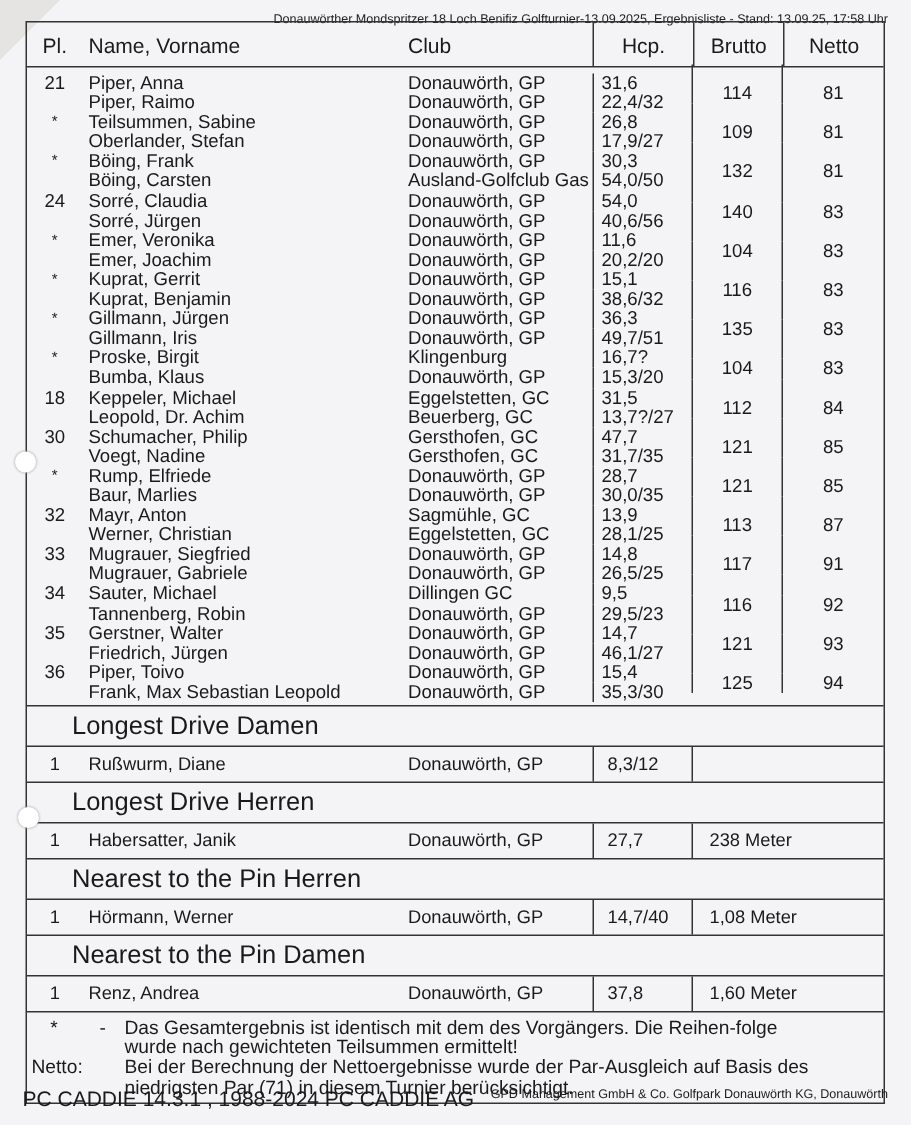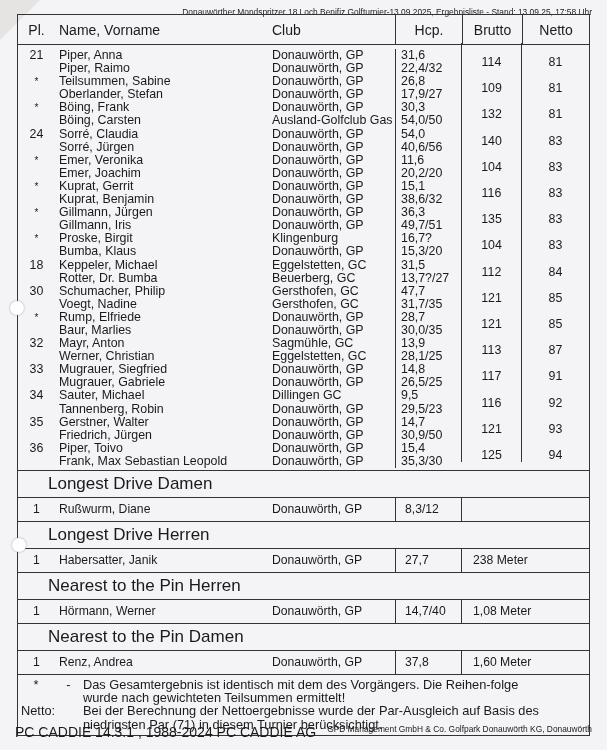--- a/index.html
+++ b/index.html
@@ -212,21 +212,21 @@
       <div class="row">
         <div class="c-pl">18</div>
         <div class="c-name">Keppeler, Michael</div>
         <div class="c-club">Eggelstetten, GC</div>
         <div class="c-hcp">31,5</div>
         <div class="c-br"></div>
         <div class="c-net"></div>
       </div>
       <div class="row">
         <div class="c-pl"></div>
-        <div class="c-name">Rotter, Dr. Bumba</div>
+        <div class="c-name">Leopold, Dr. Achim</div>
         <div class="c-club">Beuerberg, GC</div>
         <div class="c-hcp">13,7?/27</div>
         <div class="c-br">112</div>
         <div class="c-net">84</div>
       </div>
       <div class="row">
         <div class="c-pl">30</div>
         <div class="c-name">Schumacher, Philip</div>
         <div class="c-club">Gersthofen, GC</div>
         <div class="c-hcp">47,7</div>
@@ -310,21 +310,21 @@
         <div class="c-name">Gerstner, Walter</div>
         <div class="c-club">Donauwörth, GP</div>
         <div class="c-hcp">14,7</div>
         <div class="c-br"></div>
         <div class="c-net"></div>
       </div>
       <div class="row">
         <div class="c-pl"></div>
         <div class="c-name">Friedrich, Jürgen</div>
         <div class="c-club">Donauwörth, GP</div>
-        <div class="c-hcp">30,9/50</div>
+        <div class="c-hcp">46,1/27</div>
         <div class="c-br">121</div>
         <div class="c-net">93</div>
       </div>
       <div class="row">
         <div class="c-pl">36</div>
         <div class="c-name">Piper, Toivo</div>
         <div class="c-club">Donauwörth, GP</div>
         <div class="c-hcp">15,4</div>
         <div class="c-br"></div>
         <div class="c-net"></div>

